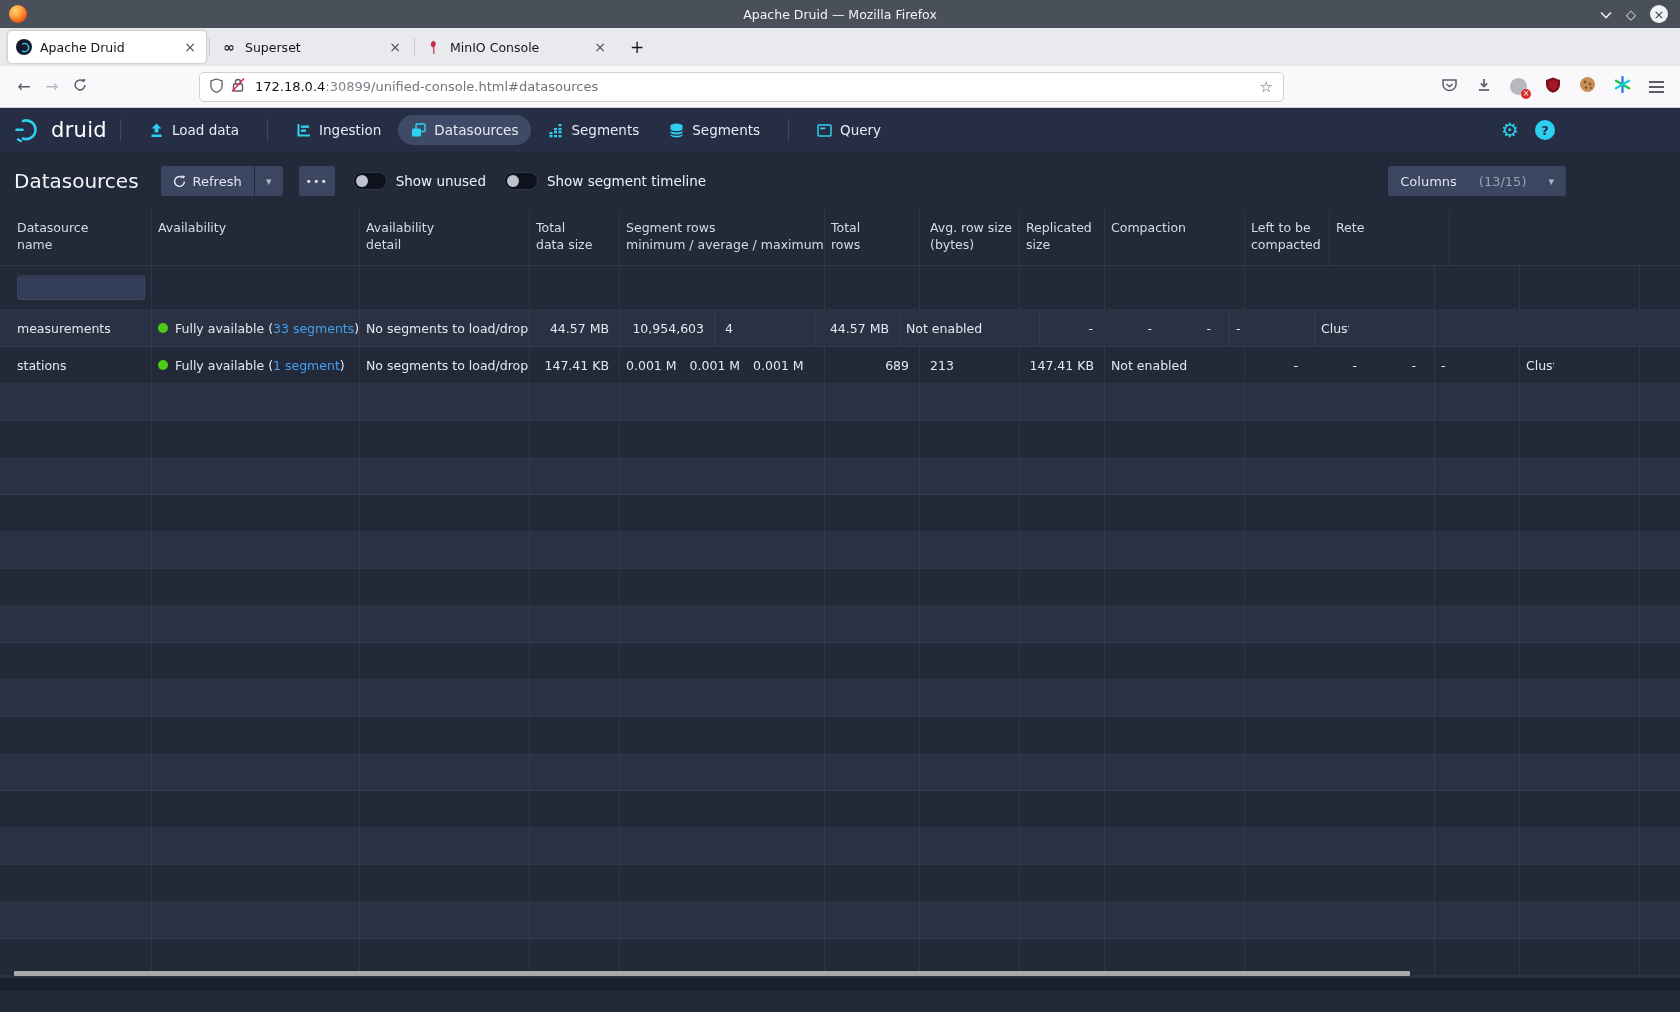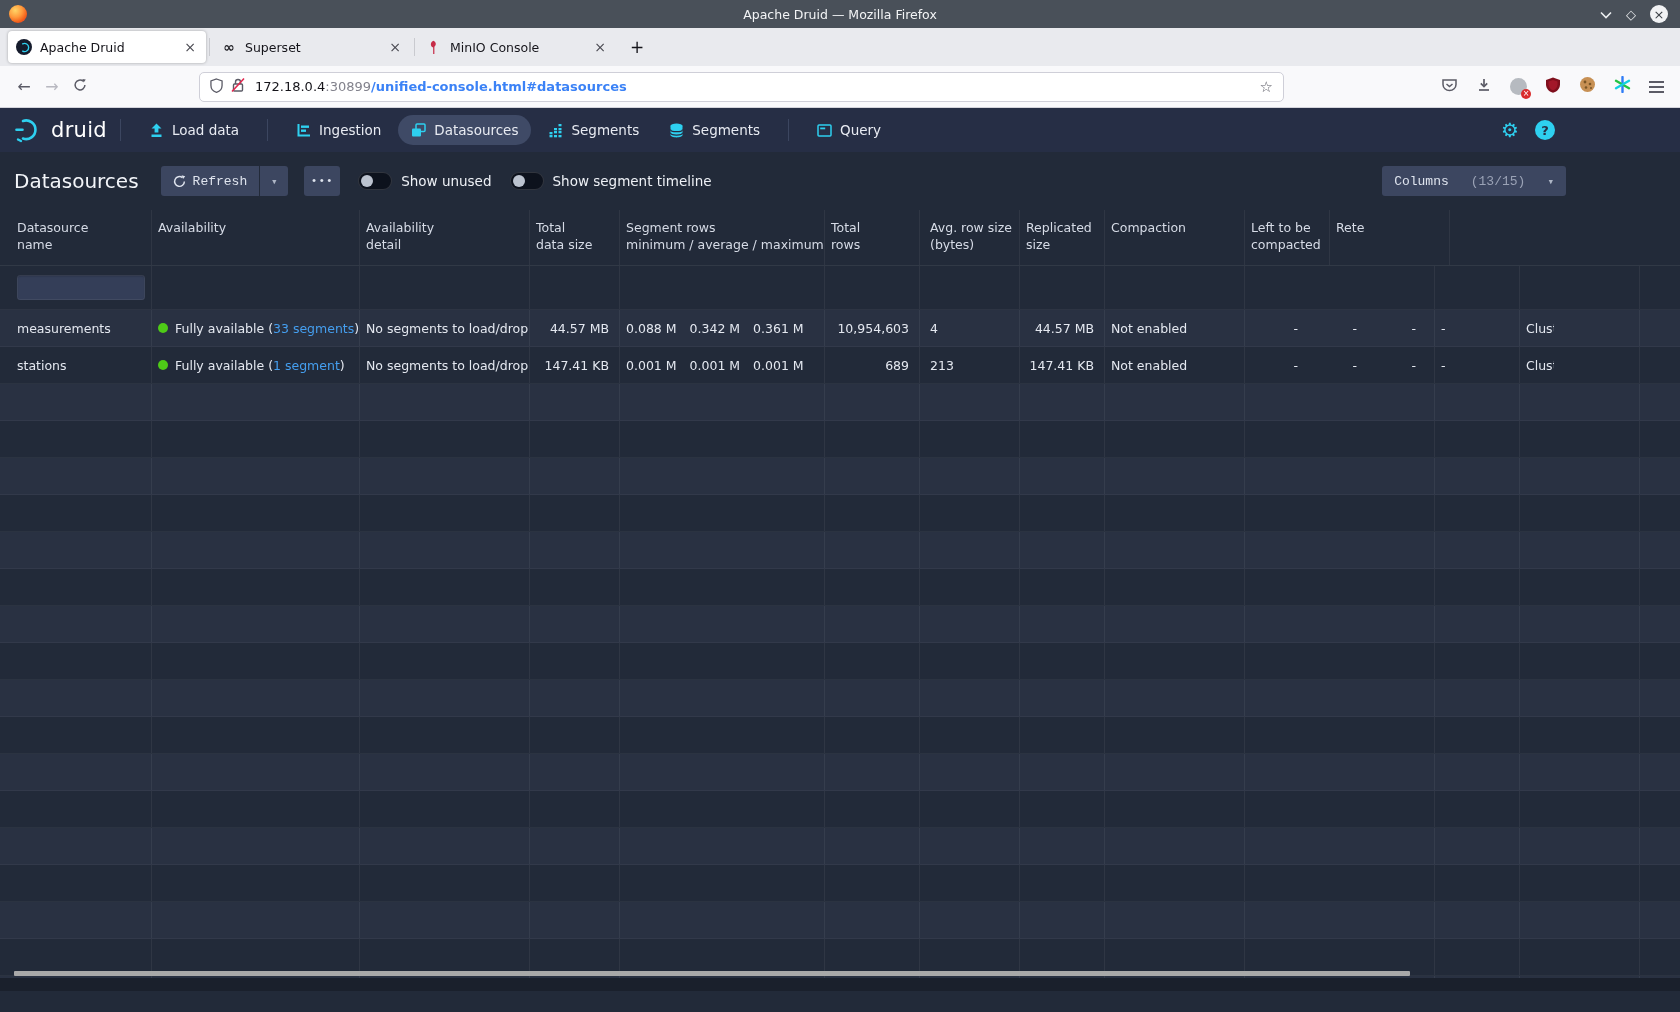--- a/index.html
+++ b/index.html
@@ -29,21 +29,21 @@
   .fav-superset { font-size:14px; font-weight:bold; color:#1b1b20; }
 
   .navtoolbar { height:42px; background:#F9F9FB; border-bottom:1px solid #D4D4DB;
     display:flex; align-items:center; padding:0 10px; }
   .navbtn { width:28px; text-align:center; font-size:16px; color:#5b5b66; }
   .navbtn.disabled { color:#b8b8c0; }
   .urlbar { width:1085px; height:30px; margin-left:105px; background:#fff; border:1px solid #CFCFD8;
     border-radius:5px; display:flex; align-items:center; padding:0 10px; font-size:13px; }
   .url-host { color:#15141a; }
   .url-port { color:#82828c; }
-  .url-path { color:#3b82f6;font-weight:bold; }
+  .url-path { color:#737373; }
   .url-star { margin-left:auto; color:#5b5b66; font-size:15px; }
   .tb-icons { margin-left:auto; display:flex; align-items:center; gap:18px; margin-right:6px; }
   .ext-circle { width:17px; height:17px; border-radius:50%; background:#b6bac0; position:relative; }
   .ext-circle::after { content:"×"; position:absolute; right:-4px; bottom:-4px; width:10px; height:10px;
     background:#d92b2b; color:#fff; font-size:8px; line-height:10px; text-align:center; border-radius:50%; }
   .burger { display:flex; flex-direction:column; gap:3px; }
   .burger i { display:block; width:15px; height:2px; background:#5b5b66; }
 
   
   .druid-nav { height:44px; background:#262E45; display:flex; align-items:center; padding:12px 14px; position:relative; }
@@ -53,21 +53,21 @@
     padding:7px 13px; border-radius:16px; margin:0 2px; white-space:nowrap; }
   .nav-item.active { background:#3F4A66; }
   .nav-right { position:absolute; right:125px; display:flex; align-items:center; gap:16px; }
   .gear { color:#2ED0F0; font-size:20px; line-height:1; }
   .helpbtn { width:20px; height:20px; border-radius:50%; background:#2ED0F0; color:#262E45;
     font-size:13px; font-weight:bold; display:flex; align-items:center; justify-content:center; }
 
   .page-toolbar { height:58px; display:flex; align-items:center; padding:0 14px; }
   .page-title { font-size:20px; color:#f3f5f9; margin-right:22px; }
   .btn { background:#3C4660; color:#dfe4ee; font-size:13px; height:30px; display:flex;
-    align-items:center; border-radius:3px;font-family:Liberation Mono, monospace; }
+    align-items:center; border-radius:3px; }
   .btn-refresh { padding:0 12px; gap:7px; border-radius:3px 0 0 3px; }
   .btn-caret { width:28px; justify-content:center; border-radius:0 3px 3px 0; margin-left:1px;
     color:#aeb6c6; font-size:11px; }
   .btn-more { width:36px; justify-content:center; margin-left:16px; letter-spacing:1px; font-size:11px; }
   .switch { width:34px; height:18px; border-radius:9px; background:#0d121d;
     border:1px solid rgba(255,255,255,.15); position:relative; margin-left:18px; }
   .switch .knob { position:absolute; left:2px; top:2px; width:12px; height:12px; border-radius:50%;
     background:#bcc3cf; }
   .sw-label { color:#eef1f6; font-size:13.5px; margin-left:9px; }
   .btn-columns { margin-left:auto; padding:12px 12px; gap:22px; }
@@ -399,25 +399,20 @@
         <div class="trow striped">
           <div class="cell c0">measurements</div>
           <div class="cell c1">
             <span class="dot"></span>
             <span>Fully available (</span>
               <a class="seglink" href="#">33 segments</a>
               <span>)</span>
           </div>
           <div class="cell c2">No segments to load/drop</div>
           <div class="cell c3">44.57 MB</div>
-          <div class="cell c4">
-            <span>0.088 M</span>
-            <span>0.342 M</span>
-            <span>0.361 M</span>
-          </div>
           <div class="cell c5">10,954,603</div>
           <div class="cell c6">4</div>
           <div class="cell c7">44.57 MB</div>
           <div class="cell c8">Not enabled</div>
           <div class="cell c9 pct">
             <span>-</span>
             <span>-</span>
             <span>-</span>
           </div>
           <div class="cell c10">-</div>

